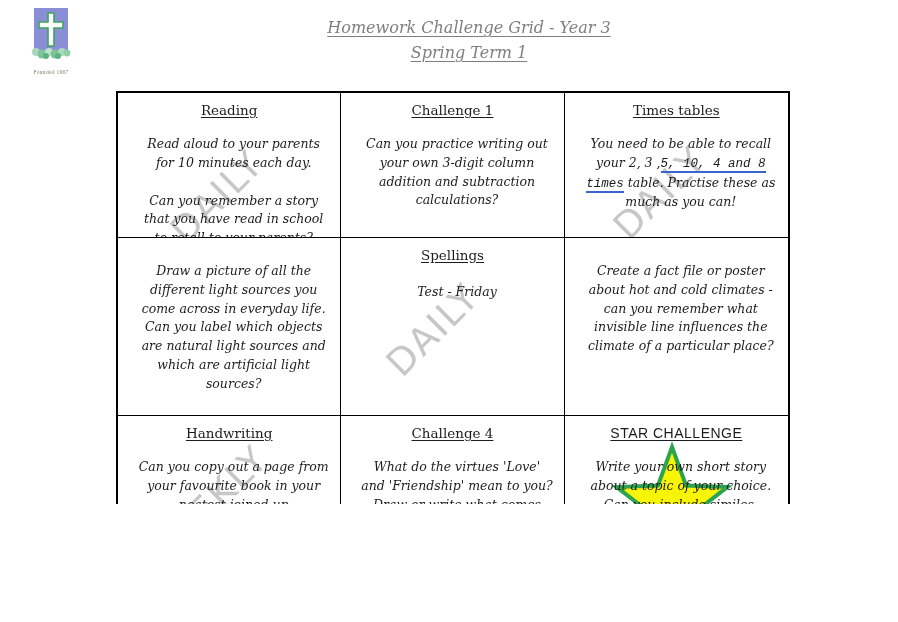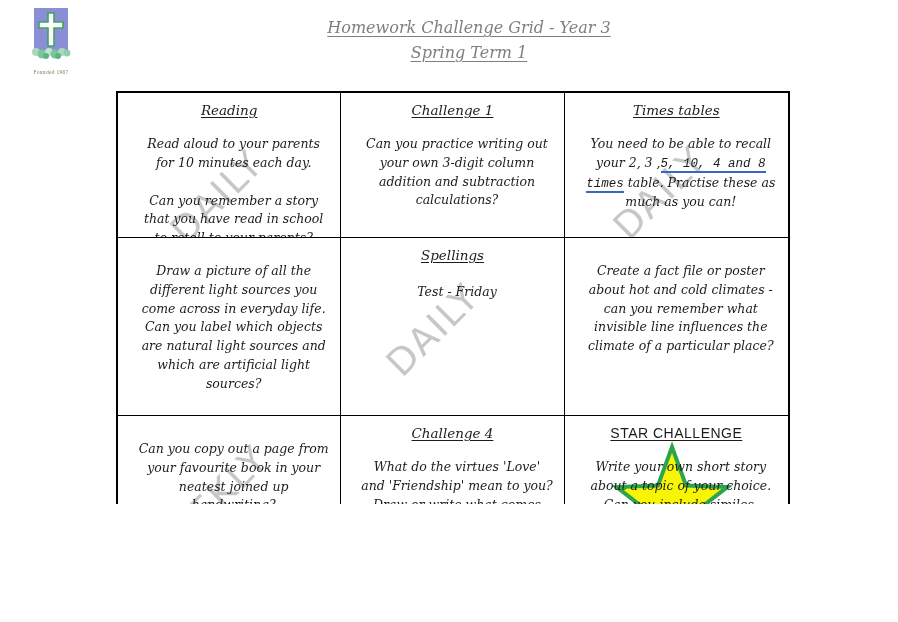--- a/index.html
+++ b/index.html
@@ -19,21 +19,21 @@
   
   .grid{position:absolute;left:116px;top:91px;width:674px;height:502px;
         border:2px solid #000;box-sizing:border-box;
         display:grid;grid-template-columns:1fr 1fr 1fr;grid-template-rows:145px 178px 1fr;}
   .cell{position:relative;box-sizing:border-box;border-right:1.5px solid #000;
         border-bottom:1.5px solid #000;padding:7px 10px 4px 10px;text-align:center;
         overflow:hidden;}
   .cell.col3{border-right:none;}
   .cell.row3{border-bottom:none;}
 
-  .cell-header{font-style:italic;font-size:13.5px;text-decoration:underline;
+  .cell-header{font-size:13.5px;text-decoration:underline;
                text-underline-offset:2px;margin:2px 0 0 0;position:relative;z-index:2;}
   .cell-header.caps{font-family:"Liberation Sans",sans-serif;font-style:normal;
                     font-size:14px;letter-spacing:0.5px;}
   .cell-body{position:relative;z-index:2;font-style:italic;font-size:12.5px;
              line-height:1.5;margin-top:17px;}
   .cell-body p{margin:0 0 19px 9px;}
   .cell-body p:last-child{margin-bottom:0;}
   .caps-inline{font-family:"Liberation Sans",sans-serif;font-style:normal;font-size:12.5px;}
   .blue-underline{border-bottom:2px solid #3a66cc;padding-bottom:0.5px;font-family:Liberation Mono, monospace;}
   .hl-yellow{background:#ffff00;padding:0 1.5px;}
@@ -121,20 +121,21 @@
     </div>
 
     <div class="cell col3 row2">
       <div class="cell-body">
         <p>Create a fact file or poster about hot and cold climates - can you remember what invisible line influences the climate of a particular place?</p>
       </div>
     </div>
 
     <div class="cell col1 row3">
       <div class="watermark wm-c6">WEEKLY</div>
+      <div class="cell-header">Handwriting</div>
       <div class="cell-body">
         <p>Can you copy out a page from your favourite book in your neatest joined up handwriting?</p>
       </div>
     </div>
 
     <div class="cell col2 row3">
       <div class="cell-header">Challenge 4</div>
       <div class="cell-body">
         <p><span>What do the virtues 'Love' and 'Friendship' mean to you? Draw or write what comes into your mind when you think about these virtues</span><span class="hl-yellow">.</span></p>
       </div>

